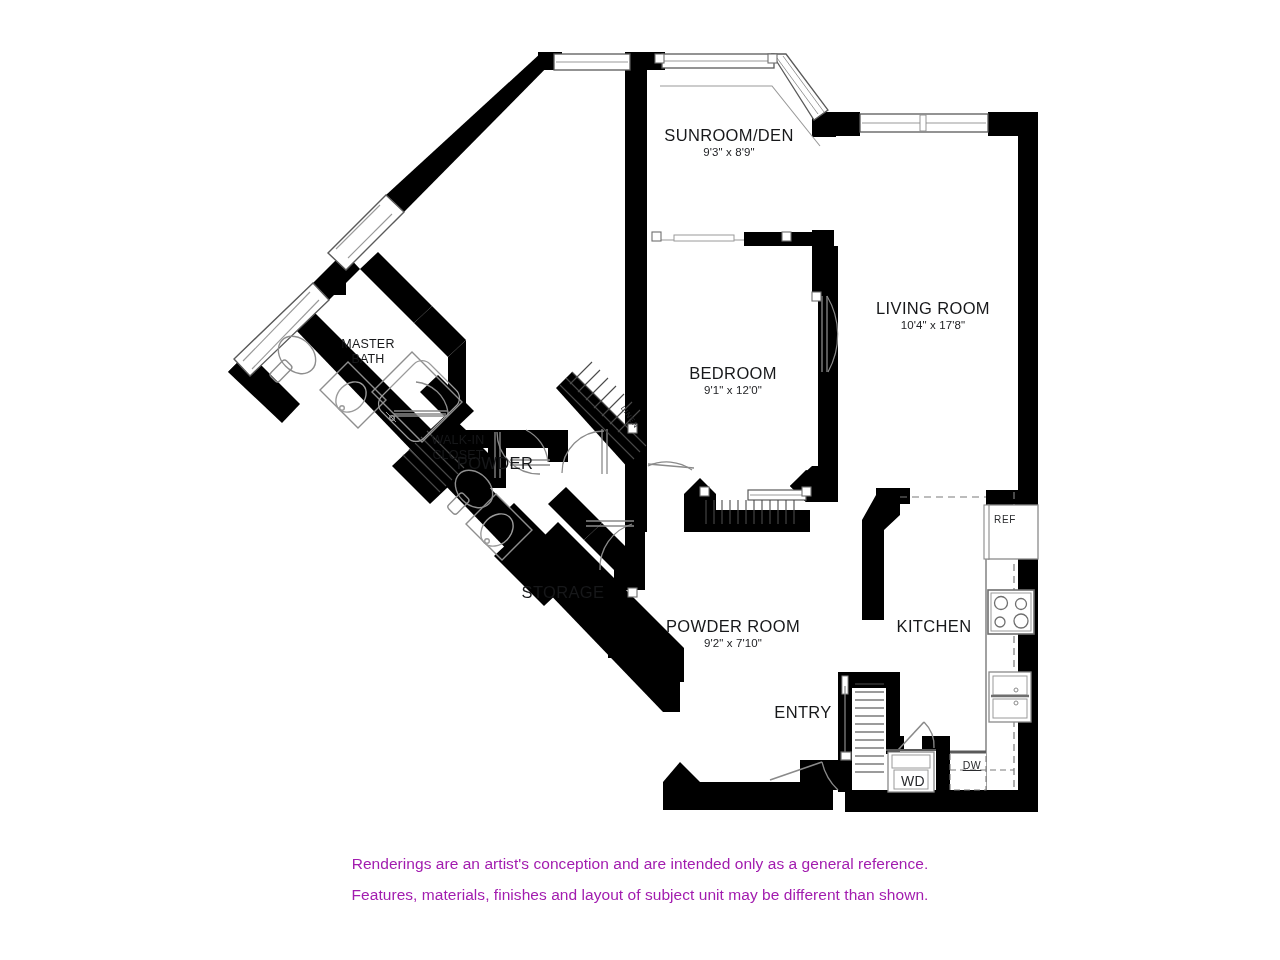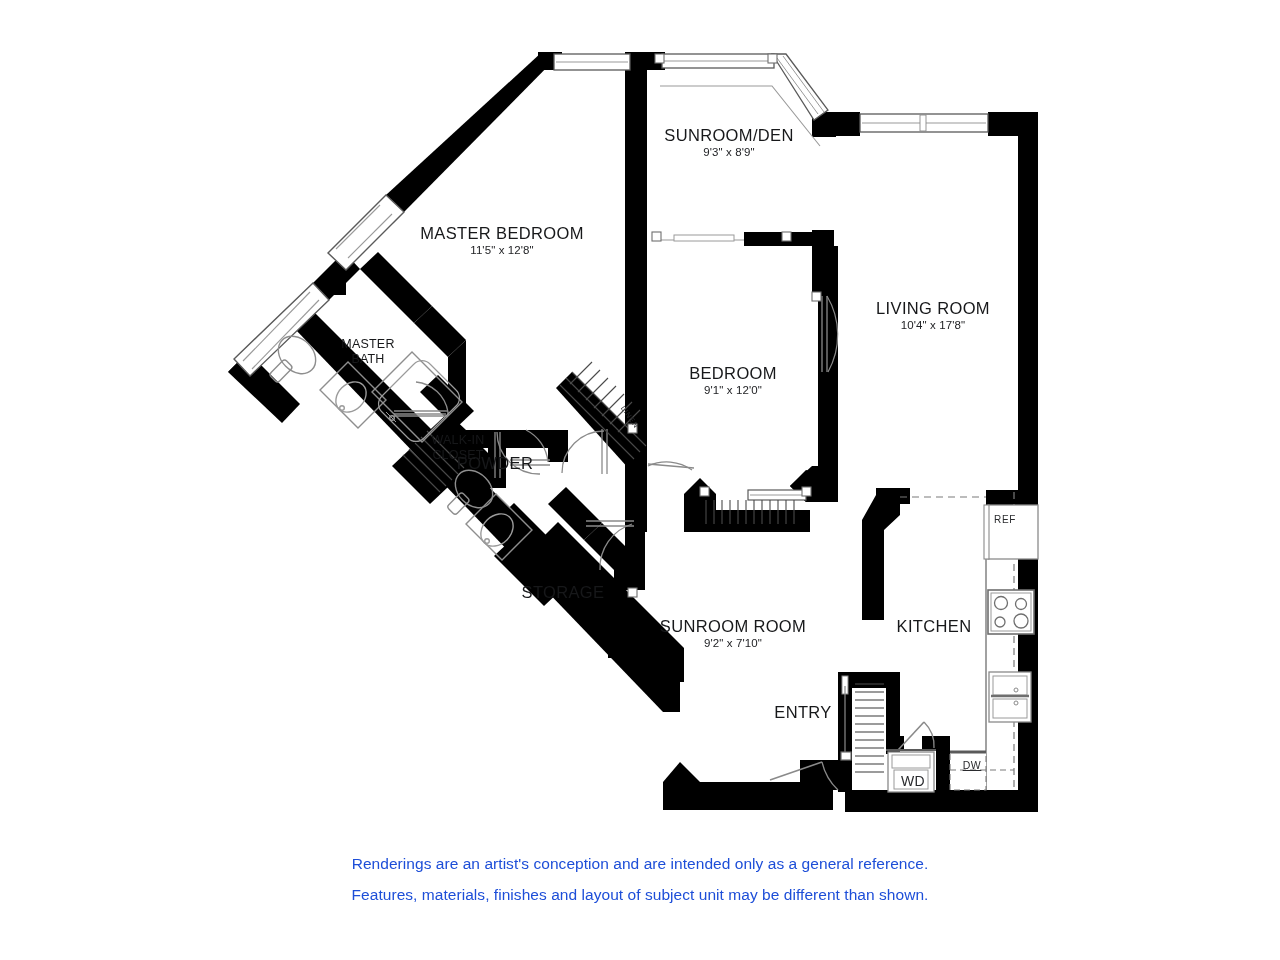--- a/index.html
+++ b/index.html
@@ -87,21 +87,21 @@
     position: absolute;
     left: 0;
     top: 848px;
     width: 1280px;
     text-align: center;
   }
   #disclaimer .dline {
     display: block;
     font-size: 15.5px;
     line-height: 31px;
-    color: #1d4ed8;
+    color: #a21caf;
     letter-spacing: 0.05px;
   }
 </style>
 </head>
 <body>
 
 <div id="floorplan-root">
 
   <svg id="plan-svg" viewBox="0 0 1280 960" xmlns="http://www.w3.org/2000/svg">
 
@@ -435,37 +435,33 @@
       <rect x="768" y="54" width="9" height="9" fill="#ffffff" stroke="#6f6f6f" stroke-width="1.1"></rect>
     </g>
 
   </svg>
 
   <div class="room-label" style="left:729px; top:144px;">
     <span class="rname">SUNROOM/DEN</span>
     <span class="rdim">9'3" x 8'9"</span>
   </div>
 
-  <div class="room-label" style="left:502px; top:242px;">
-    <span class="rname">MASTER BEDROOM</span>
-    <span class="rdim">11'5" x 12'8"</span>
-  </div>
 
   <div class="room-label" style="left:933px; top:305px;margin-top:12px;">
     <span class="rname">LIVING ROOM</span>
     <span class="rdim">10'4" x 17'8"</span>
   </div>
 
   <div class="room-label" style="left:733px; top:358px;margin-top:24px;">
     <span class="rname">BEDROOM</span>
     <span class="rdim">9'1" x 12'0"</span>
   </div>
 
   <div class="room-label" style="left:733px; top:635px;">
-    <span class="rname">SUNROOM ROOM</span>
+    <span class="rname">POWDER ROOM</span>
     <span class="rdim">9'2" x 7'10"</span>
   </div>
 
   <div class="room-label small two-line" style="left:344px; top:352px;">
     <span class="rname">MASTER
 BATH</span>
   </div>
 
   <div class="room-label small two-line" style="left:434px; top:448px;">
     <span class="rname">WALK-IN

